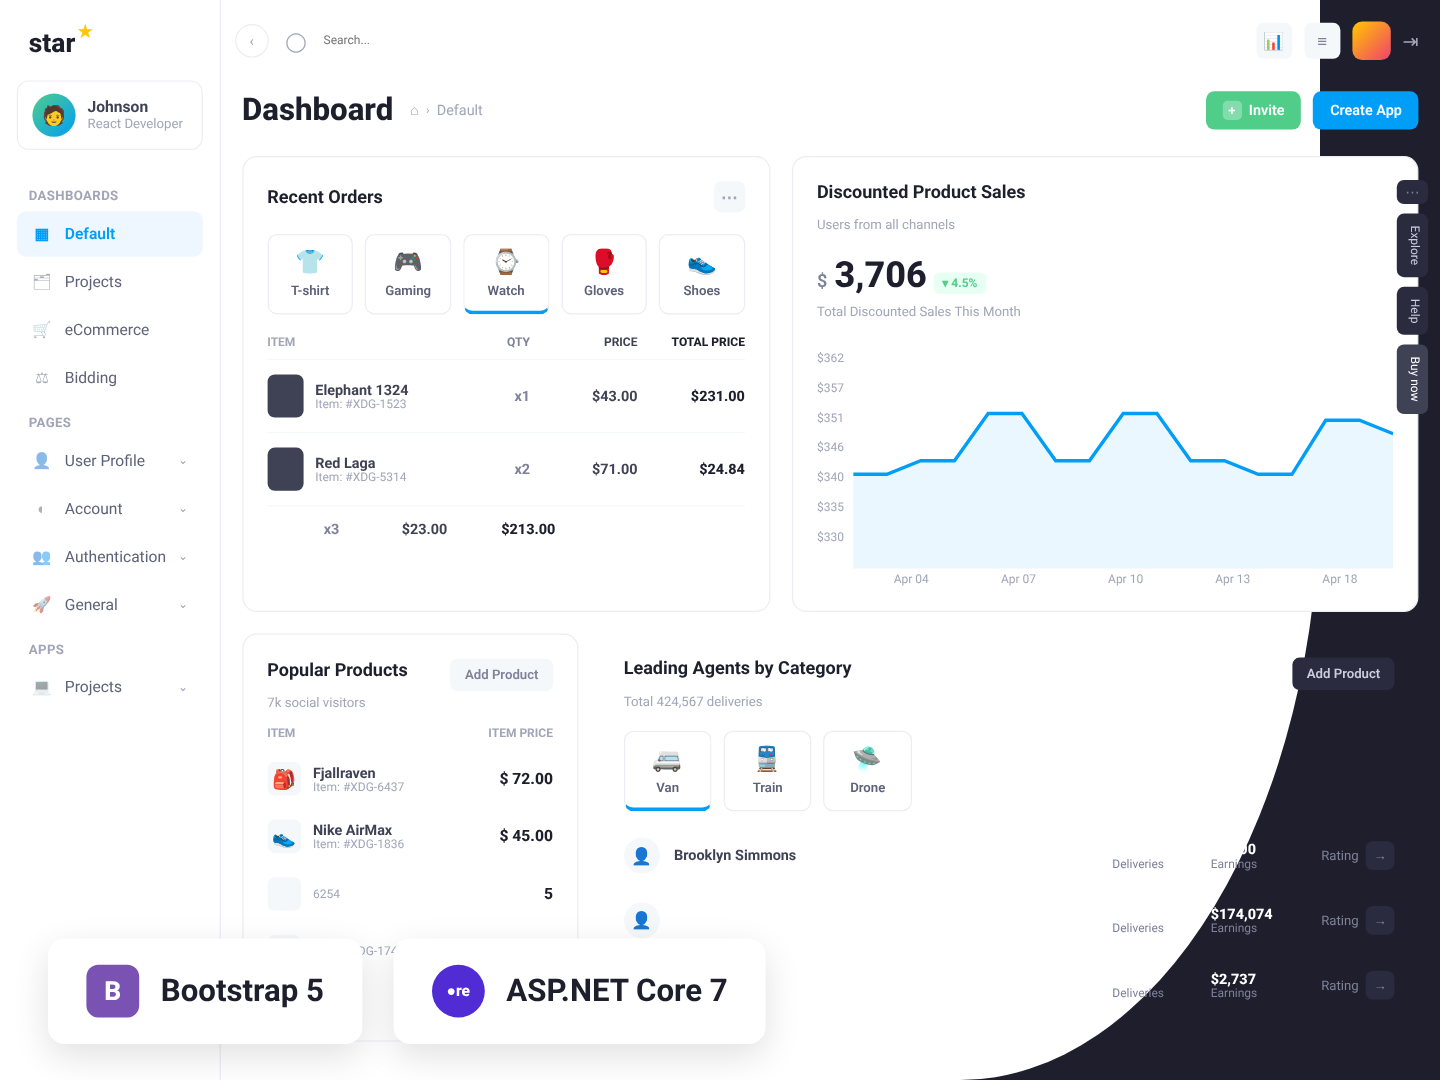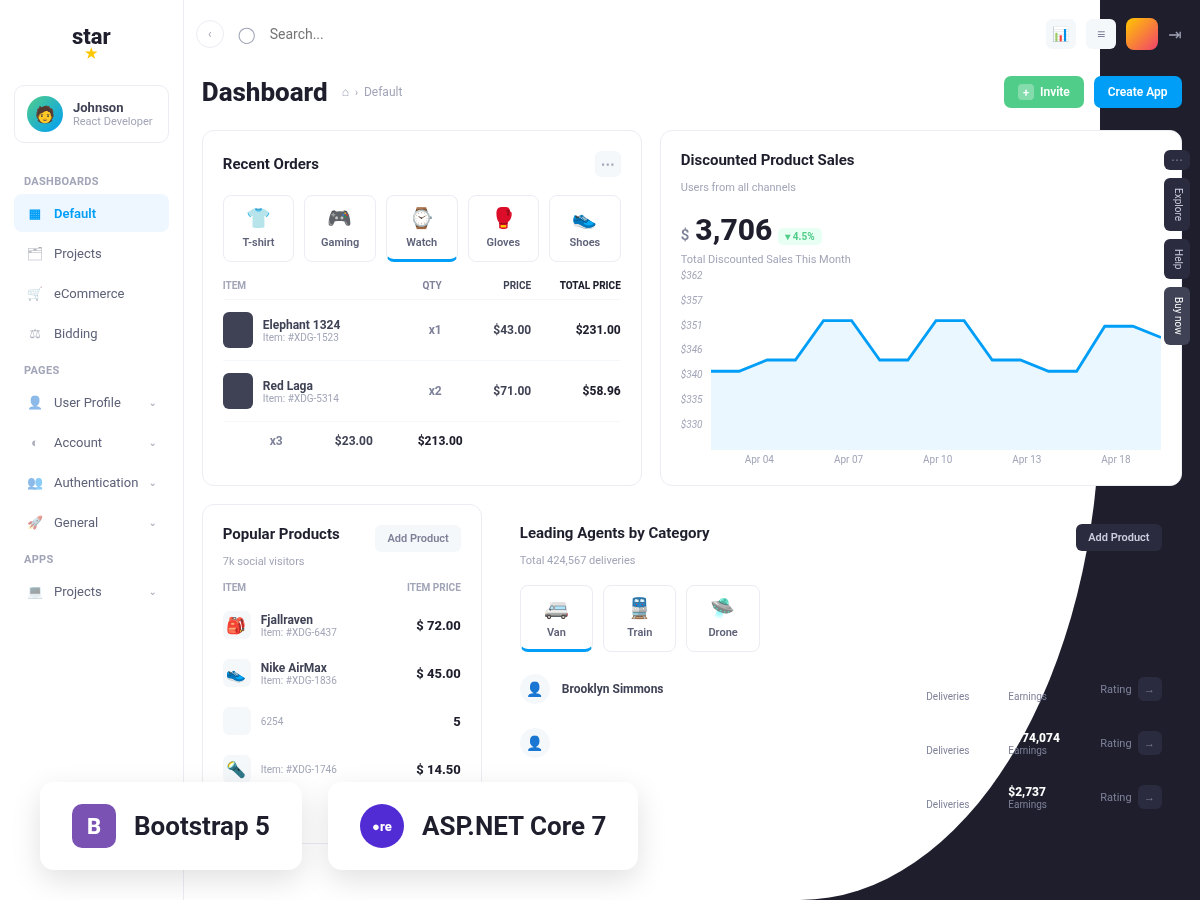--- a/index.html
+++ b/index.html
@@ -6,38 +6,38 @@
 body { background: #fff; color: #1e1e2d; overflow: hidden; width: 1200px; height: 900px; position: relative; }
 
 
 .dark-curve { position: absolute; top: 0; right: 0; width: 400px; height: 100%; background: #1e1e2d; z-index: 1; }
 .dark-curve::before { content: ''; position: absolute; top: 0; left: -300px; width: 600px; height: 100%; background: #fff; border-radius: 0 0 50% 0 / 0 0 55% 0; }
 
 .layout { display: flex; height: 900px; position: relative; z-index: 2; }
 .sidebar { width: 224px; border-right: 1px solid #ebedf3; padding: 18px 14px; background: #fff; }
 .main { flex: 1; padding: 0 18px; position: relative; }
 
-.logo { display: flex; align-items: center; gap: 2px; font-size: 22px; font-weight: 800; padding: 6px 10px 18px; color: #1e1e2d; flex-direction: column; }
+.logo { display: flex; gap: 2px; font-size: 22px; font-weight: 800; padding: 6px 10px 18px; color: #1e1e2d; }
 .logo-star { color: #ffc700; font-size: 14px; position: relative; top: -6px; }
 
 .user-card { border: 1px solid #ebedf3; border-radius: 10px; padding: 10px 12px; display: flex; align-items: center; gap: 10px; margin-bottom: 22px; }
 .avatar { width: 36px; height: 36px; border-radius: 50%; background: linear-gradient(135deg,#50cd89,#009ef7); display: flex; align-items: center; justify-content: center; font-size: 16px; }
 .user-name { font-size: 13px; font-weight: 700; color: #3f4254; }
 .user-role { font-size: 11px; color: #a1a5b7; }
 
 .section-label { font-size: 11px; font-weight: 700; color: #a1a5b7; letter-spacing: 0.3px; padding: 10px 10px 6px; }
 .nav-item { display: flex; align-items: center; gap: 10px; padding: 10px 12px; border-radius: 8px; font-size: 13px; color: #5e6278; cursor: pointer; margin-bottom: 2px; }
 .nav-item.active { background: #eef6ff; color: #009ef7; font-weight: 600; }
 .nav-icon { width: 18px; height: 18px; opacity: 0.5; display: flex; align-items: center; justify-content: center; }
 .nav-item.active .nav-icon { opacity: 1; color: #009ef7; }
 .chev { margin-left: auto; font-size: 10px; color: #a1a5b7; }
 
 .topbar { display: flex; align-items: center; gap: 14px; padding: 18px 0; }
 .back-btn { width: 28px; height: 28px; border: 1px solid #ebedf3; border-radius: 50%; display: flex; align-items: center; justify-content: center; font-size: 12px; color: #a1a5b7; cursor: pointer; margin-left: -6px; }
-.search-input { border: none; outline: none; font-size: 14px; color: #701a75; flex: 1; }
+.search-input { border: none; outline: none; font-size: 10px; color: #701a75; flex: 1; }
 .tb-right { display: flex; align-items: center; gap: 10px; margin-right: 120px; }
 .tb-icon { width: 30px; height: 30px; border-radius: 6px; background: #f5f8fa; display: flex; align-items: center; justify-content: center; font-size: 14px; color: #7e8299; cursor: pointer; }
 .tb-avatar { width: 32px; height: 32px; border-radius: 8px; background: linear-gradient(135deg,#ffc700,#f1416c); cursor: pointer; }
 .tb-exit { color: #a1a5b7; font-size: 16px; cursor: pointer; }
 
 .page-head { display: flex; align-items: center; padding: 8px 0 22px; }
 .page-title { font-size: 26px; font-weight: 800; color: #1e1e2d; }
 .crumb { color: #a1a5b7; font-size: 12px; margin-left: 14px; display: flex; align-items: center; gap: 6px; }
 .crumb-sep { font-size: 10px; }
 .actions { margin-left: auto; display: flex; gap: 10px; margin-right: 120px; }
@@ -67,21 +67,21 @@
 .item-thumb { width: 30px; height: 36px; background: #3f4254; border-radius: 6px; }
 .item-name { font-weight: 700; color: #3f4254; font-size: 12px; }
 .item-sku { font-size: 10px; color: #a1a5b7; }
 
 .disc-card { flex: 1; margin-right: 120px; }
 .card-sub { font-size: 11px; color: #a1a5b7; margin-top: 12px; }
 .big-num { font-size: 30px; font-weight: 800; color: #1e1e2d; margin-top: 18px; display: flex; align-items: baseline; gap: 6px; }
 .big-num .cur { font-size: 15px; color: #7e8299; font-weight: 600; }
 .pct-badge { background: #e8fff3; color: #50cd89; font-size: 10px; padding: 3px 7px; border-radius: 5px; font-weight: 700; }
 
-.chart-wrap { margin-top: 4px; display: flex; gap: 8px; height: 180px; font-style: italic; }
+.chart-wrap { margin-top: 28px; display: flex; gap: 8px; height: 180px; }
 .y-axis { display: flex; flex-direction: column; justify-content: space-between; font-size: 10px; color: #a1a5b7; padding-bottom: 20px; }
 .chart-svg { flex: 1; }
 .x-axis { display: flex; justify-content: space-around; font-size: 10px; color: #a1a5b7; margin-left: 34px; margin-top: 4px; }
 
 .row2 { display: flex; gap: 18px; margin-top: 18px; }
 .popular { width: 280px; }
 .add-btn { background: #f5f8fa; color: #7e8299; font-size: 11px; font-weight: 600; padding: 7px 12px; border-radius: 6px; cursor: pointer; border: none; }
 .card-head { display: flex; align-items: flex-start; }
 .list-row { display: flex; align-items: center; padding: 10px 0; gap: 10px; font-size: 12px; }
 .prod-thumb { width: 28px; height: 28px; border-radius: 6px; background: #f5f8fa; display: flex; align-items: center; justify-content: center; font-size: 16px; }
@@ -251,21 +251,21 @@
             <div class="table-row">
               <div class="col-item">
                 <div class="item-thumb"></div>
                 <div>
                   <div class="item-name">Red Laga</div>
                   <div class="item-sku">Item: #XDG-5314</div>
                 </div>
               </div>
               <div class="col-qty">x2</div>
               <div class="col-price">$71.00</div>
-              <div class="col-total">$58.96</div>
+              <div class="col-total">$24.84</div>
             </div>
             <div class="table-row">
               <div class="col-qty">x3</div>
               <div class="col-price">$23.00</div>
               <div class="col-total">$213.00</div>
             </div>
           </div>
       </div>
 
       <div class="card disc-card">

